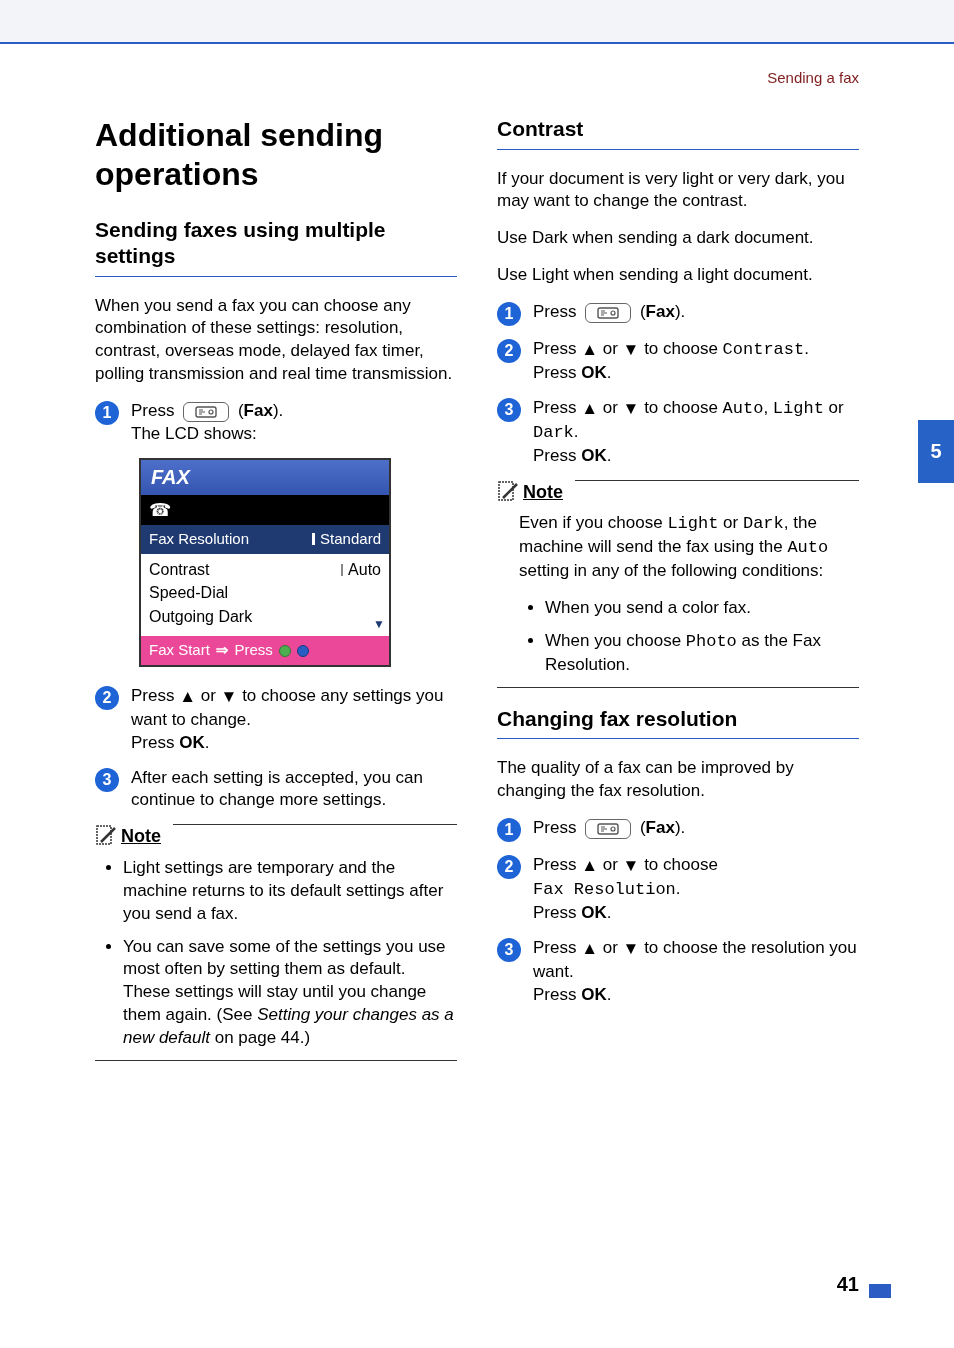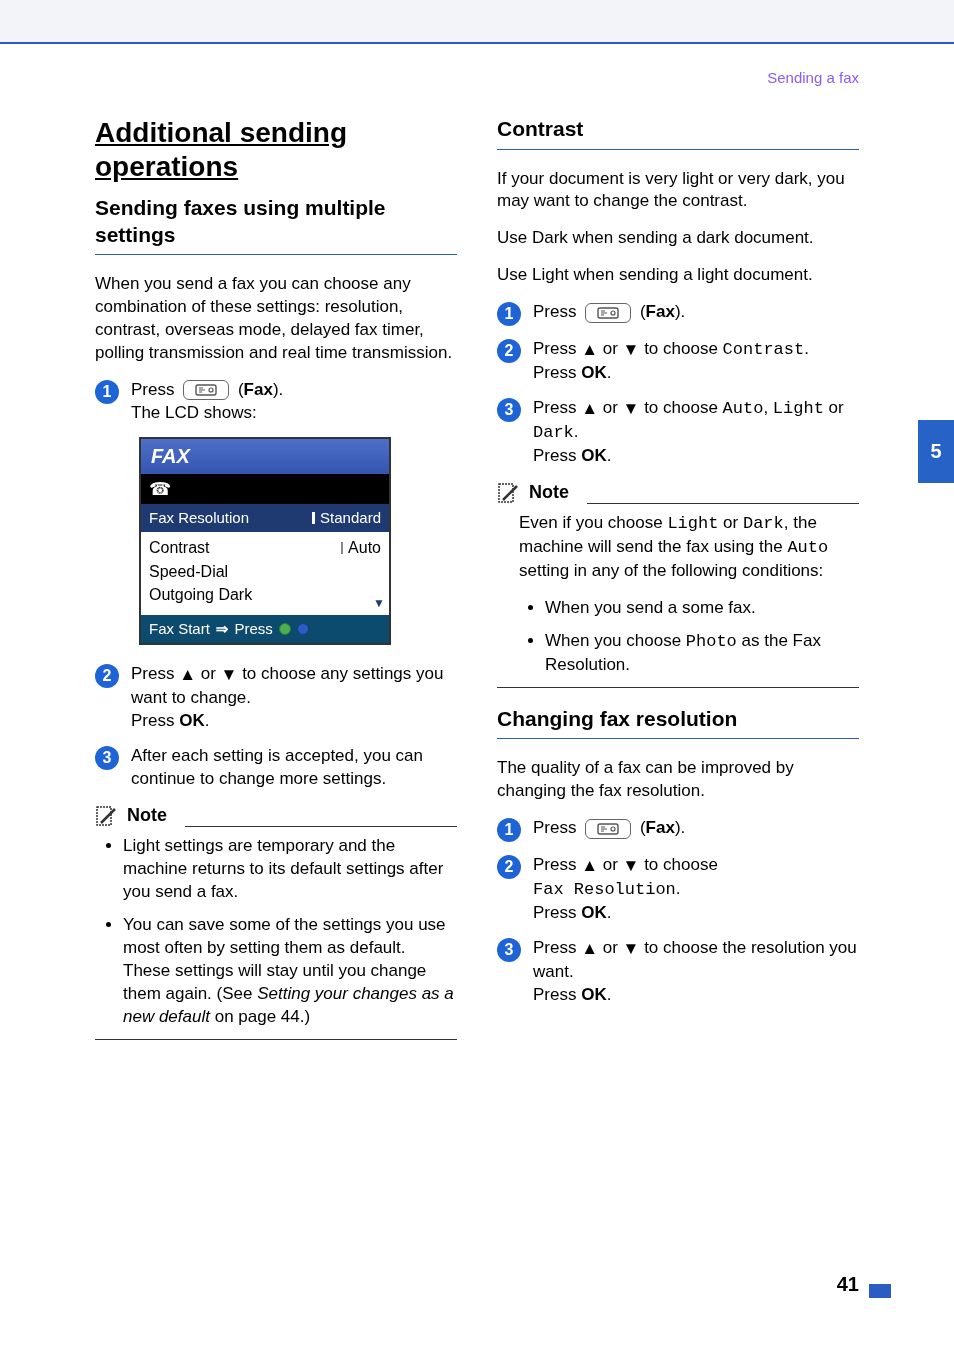--- a/index.html
+++ b/index.html
@@ -1,48 +1,48 @@
 <!DOCTYPE html>
 <html><head>
 <meta charset="utf-8">
 <style>
   * { box-sizing: border-box; margin: 0; padding: 0; }
   body { font-family: Arial, Helvetica, sans-serif; width: 954px; height: 1348px; background: #fff; color: #000; position: relative; font-size: 17px; line-height: 1.35; }
   .topbar { height: 44px; background: #f2f4fa; border-bottom: 2px solid #2b5cc4; }
-  .header-line { text-align: right; padding: 24px 95px 0 0; font-size: 15px; color: #8b5cf6; }
+  .header-line { text-align: right; padding: 24px 95px 0 0; font-size: 15px; color: #7f1d1d; }
   .cols { display: flex; gap: 40px; padding: 28px 95px 0 95px; }
   .col { flex: 1; min-width: 0; }
-  h1 { font-size: 28px; font-weight: bold; margin-bottom: 12px; line-height: 1.2; text-decoration: underline; }
+  h1 { font-size: 32px; font-weight: bold; margin-bottom: 24px; line-height: 1.2; }
   h2 { font-size: 21px; font-weight: bold; border-bottom: 1px solid #2b5cc4; padding-bottom: 6px; margin-bottom: 18px; line-height: 1.25; }
   p { margin-bottom: 14px; }
   .step { display: flex; gap: 12px; margin: 8px 0 12px 0; align-items: flex-start; }
   .step-num { flex: none; width: 24px; height: 24px; border-radius: 50%; background: #1f64d6; color: #fff; font-weight: bold; font-size: 16px; display: flex; align-items: center; justify-content: center; margin-top: 1px; }
   .step-body { flex: 1; }
   .fax-btn { display: inline-flex; align-items: center; border: 1.5px solid #666; border-radius: 6px; padding: 1px 10px; margin: 0 4px; vertical-align: middle; background: #fff; }
   .fax-btn svg { width: 24px; height: 16px; }
   .bold { font-weight: bold; }
   .mono { font-family: "Courier New", monospace; }
   .tri { display:inline-block; vertical-align: -1px; }
   .lcd { border: 2px solid #333; width: 252px; margin: 8px 0 18px 44px; font-family: Arial, sans-serif; font-size: 16px; background:#fff; }
   .lcd .title { background: linear-gradient(#4d6fc9,#3456b0); color: #fff; font-style: italic; font-weight: bold; font-size: 20px; padding: 4px 10px; }
   .lcd .iconrow { background: #000; padding: 3px 8px; }
   .lcd .iconrow span { color: #fff; font-size: 18px; }
   .lcd .hdr { background: #1e3a70; color: #fff; padding: 4px 8px; display:flex; justify-content: space-between; font-size:15px; }
   .lcd .hdr .val::before { content: ""; display:inline-block; width:3px; height:12px; background:#fff; margin-right:5px; vertical-align:-1px; }
   .lcd .rows { padding: 4px 8px 8px 8px; position: relative; }
   .lcd .rows .r { display:flex; justify-content: space-between; padding: 1px 0; }
   .lcd .rows .r .val::before { content: ""; display:inline-block; width:2px; height:12px; background:#888; margin-right:5px; vertical-align:-1px; }
   .lcd .rows .caret { position:absolute; right:4px; bottom:4px; color:#1e3a70; font-size:12px;}
-  .lcd .footer { background:#0c4a6e; color:#fff; padding:4px 8px; font-size:15px; display:flex; align-items:center; gap:6px;}
+  .lcd .footer { background:#ec4899; color:#fff; padding:4px 8px; font-size:15px; display:flex; align-items:center; gap:6px;}
   .lcd .footer .arrow { font-weight:bold; }
   .lcd .footer .dot { width:12px; height:12px; border-radius:50%; display:inline-block; }
   .lcd .footer .dot.g { background:#4caf50; border:1px solid #2e7d32;}
   .lcd .footer .dot.b { background:#2b5cc4; border:1px solid #1a3a80;}
   .note { margin: 10px 0 8px 0; }
-  .note-head { display:flex; align-items:flex-end; gap:10px; margin-bottom:8px; }
+  .note-head { display:flex; align-items:flex-start; gap:4px; margin-bottom:8px;text-decoration:underline; }
   .note-head .line { flex:1; border-top:1px solid #333; margin-left:8px; }
   .note-head .lbl { font-weight:bold; font-size:18px; }
   .note-icon { width:22px; height:22px; }
   .note ul, .bullets { padding-left: 18px; margin: 0 0 10px 10px; list-style: disc; }
   .note ul li, .bullets li { margin-bottom: 10px; }
   .rule { border-top:1px solid #333; margin-top:6px; }
   .chapter-tab { position: absolute; right: 0; top: 420px; width: 36px; background: #2763c7; color: #fff; text-align: center; font-weight: bold; font-size: 20px; padding: 18px 0; }
   .page-num { position:absolute; right: 95px; bottom: 50px; font-weight:bold; font-size:20px;}
   .page-accent { position:absolute; right: 63px; bottom: 50px; width: 22px; height: 14px; background:#2b5cc4;}
 </style>
@@ -185,21 +185,21 @@
             <rect x="2" y="2" width="14" height="18" fill="none" stroke="#333" stroke-width="1.5" stroke-dasharray="2 1"></rect>
             <path d="M6 18 L20 4" stroke="#333" stroke-width="2.5"></path>
           </svg>
         <span class="lbl">Note</span>
         <span class="line"></span>
       </div>
       <p style="margin-left:22px;">
         <span>Even if you choose </span><span class="mono">Light</span><span> or </span><span class="mono">Dark</span><span>, the machine will send the fax using the </span><span class="mono">Auto</span><span> setting in any of the following conditions:</span>
       </p>
       <ul class="bullets" style="margin-left:30px;">
-        <li>When you send a some fax.</li>
+        <li>When you send a color fax.</li>
         <li>
           <span>When you choose </span><span class="mono">Photo</span><span> as the Fax Resolution.</span>
         </li>
       </ul>
       <div class="rule"></div>
     </div>
 
     <h2 style="margin-top:18px;">Changing fax resolution</h2>
     <p>The quality of a fax can be improved by changing the fax resolution.</p>
 

